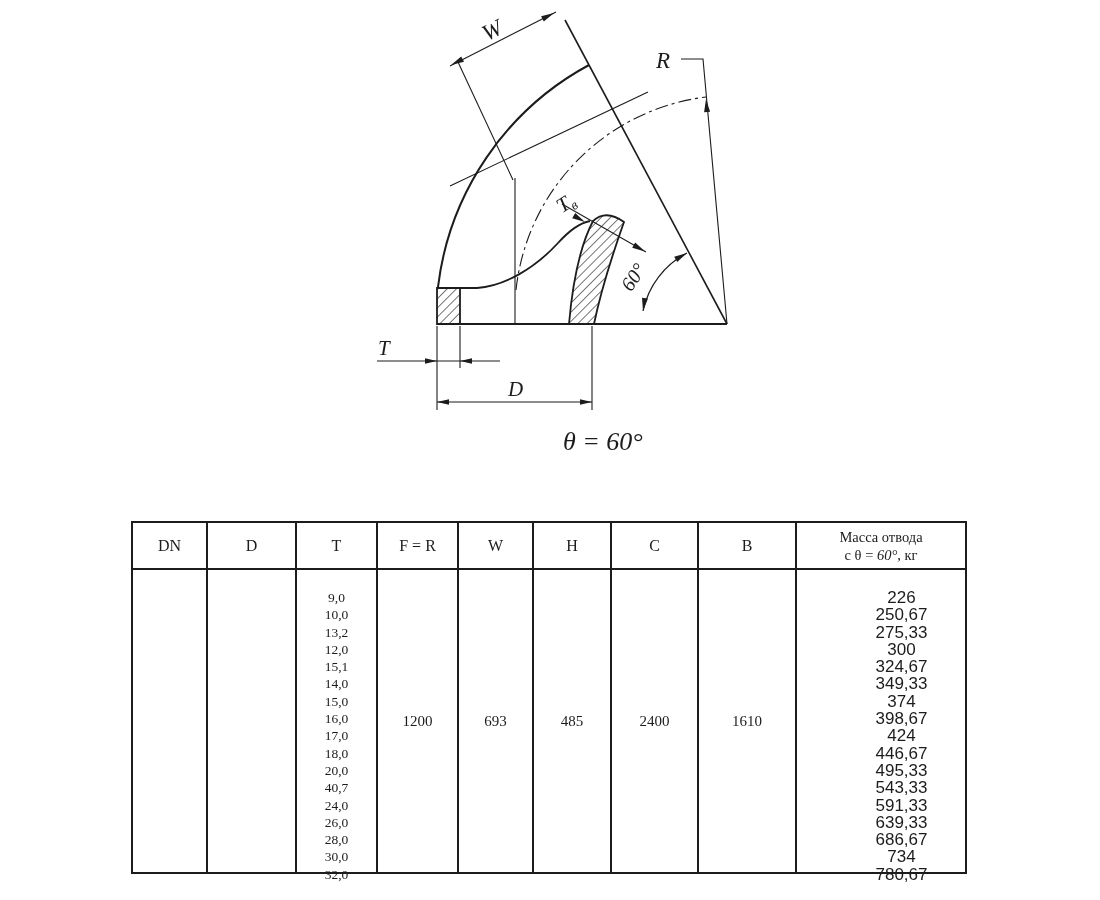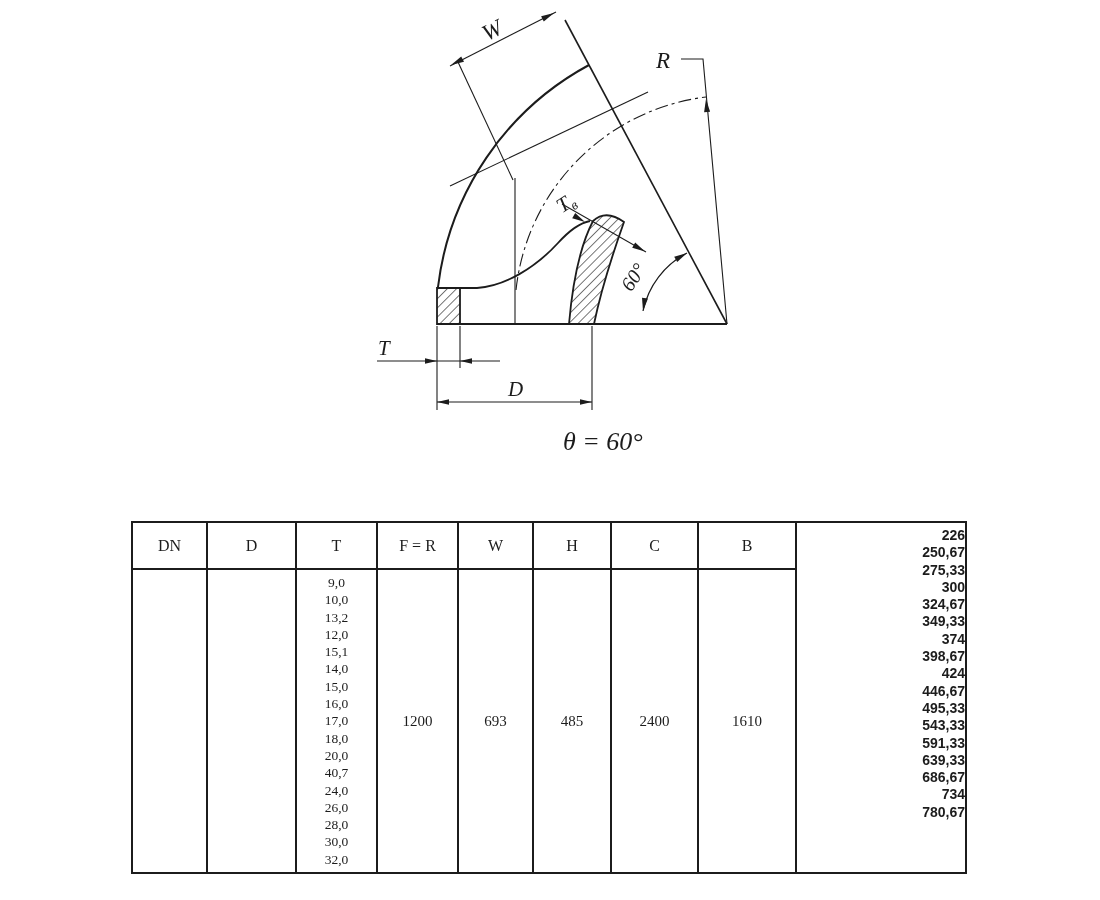--- a/index.html
+++ b/index.html
@@ -10,24 +10,24 @@
   
   #spec-table{position:absolute;left:131px;top:521px;width:836px;display:flex;
               border:2.5px solid #1c1c1c;box-sizing:border-box;background:#fff;}
   .col{display:flex;flex-direction:column;box-sizing:border-box;border-right:2px solid #1c1c1c;}
   .col:last-child{border-right:none;flex:1;}
   .col-head{height:45px;display:flex;flex-direction:column;align-items:center;justify-content:center;
             border-bottom:2.5px solid #1c1c1c;font-size:16px;line-height:18px;text-align:center;}
   .col-body{height:302px;display:flex;align-items:center;justify-content:center;
             font-size:15px;}
   .col-body.list{align-items:flex-start;justify-content:center;}
-  .vlist{padding-top:4px;display:flex;flex-direction:column;width:100%;}
+  .vlist{padding-top:19px;display:flex;flex-direction:column;width:100%;}
   .vlist div{line-height:17.3px;font-size:13.5px;text-align:center;}
-  .vlist.mass div{font-family:"Liberation Sans", sans-serif;font-size:14px;font-weight:700;
-                  text-align:right;padding-left:41px;line-height:17.3px;}
+  .vlist.mass div{font-family:"Liberation Sans", sans-serif;font-size:17px;font-weight:400;
+                  text-align:center;padding-left:41px;line-height:17.3px;}
   .mass-sub{font-size:14.5px;}
   .ital{font-style:italic;}
 </style>
 </head>
 <body>
 <div id="canvas">
 
 <svg id="drawing" width="1100" height="470" viewBox="0 0 1100 470">
   <defs>
     <pattern id="hatch" width="6.5" height="6.5" patternUnits="userSpaceOnUse" patternTransform="rotate(45)">
@@ -134,20 +134,24 @@
     <div class="col-head">C</div>
     <div class="col-body">2400</div>
   </div>
 
   <div class="col" style="width:98px">
     <div class="col-head">B</div>
     <div class="col-body">1610</div>
   </div>
 
   <div class="col">
+    <div class="col-head mass-sub">
+      <div>Масса отвода</div>
+      <div><span>с θ = </span><span class="ital">60°</span><span>, кг</span></div>
+    </div>
     <div class="col-body list">
       <div class="vlist mass">
             <div>226</div>
             <div>250,67</div>
             <div>275,33</div>
             <div>300</div>
             <div>324,67</div>
             <div>349,33</div>
             <div>374</div>
             <div>398,67</div>

